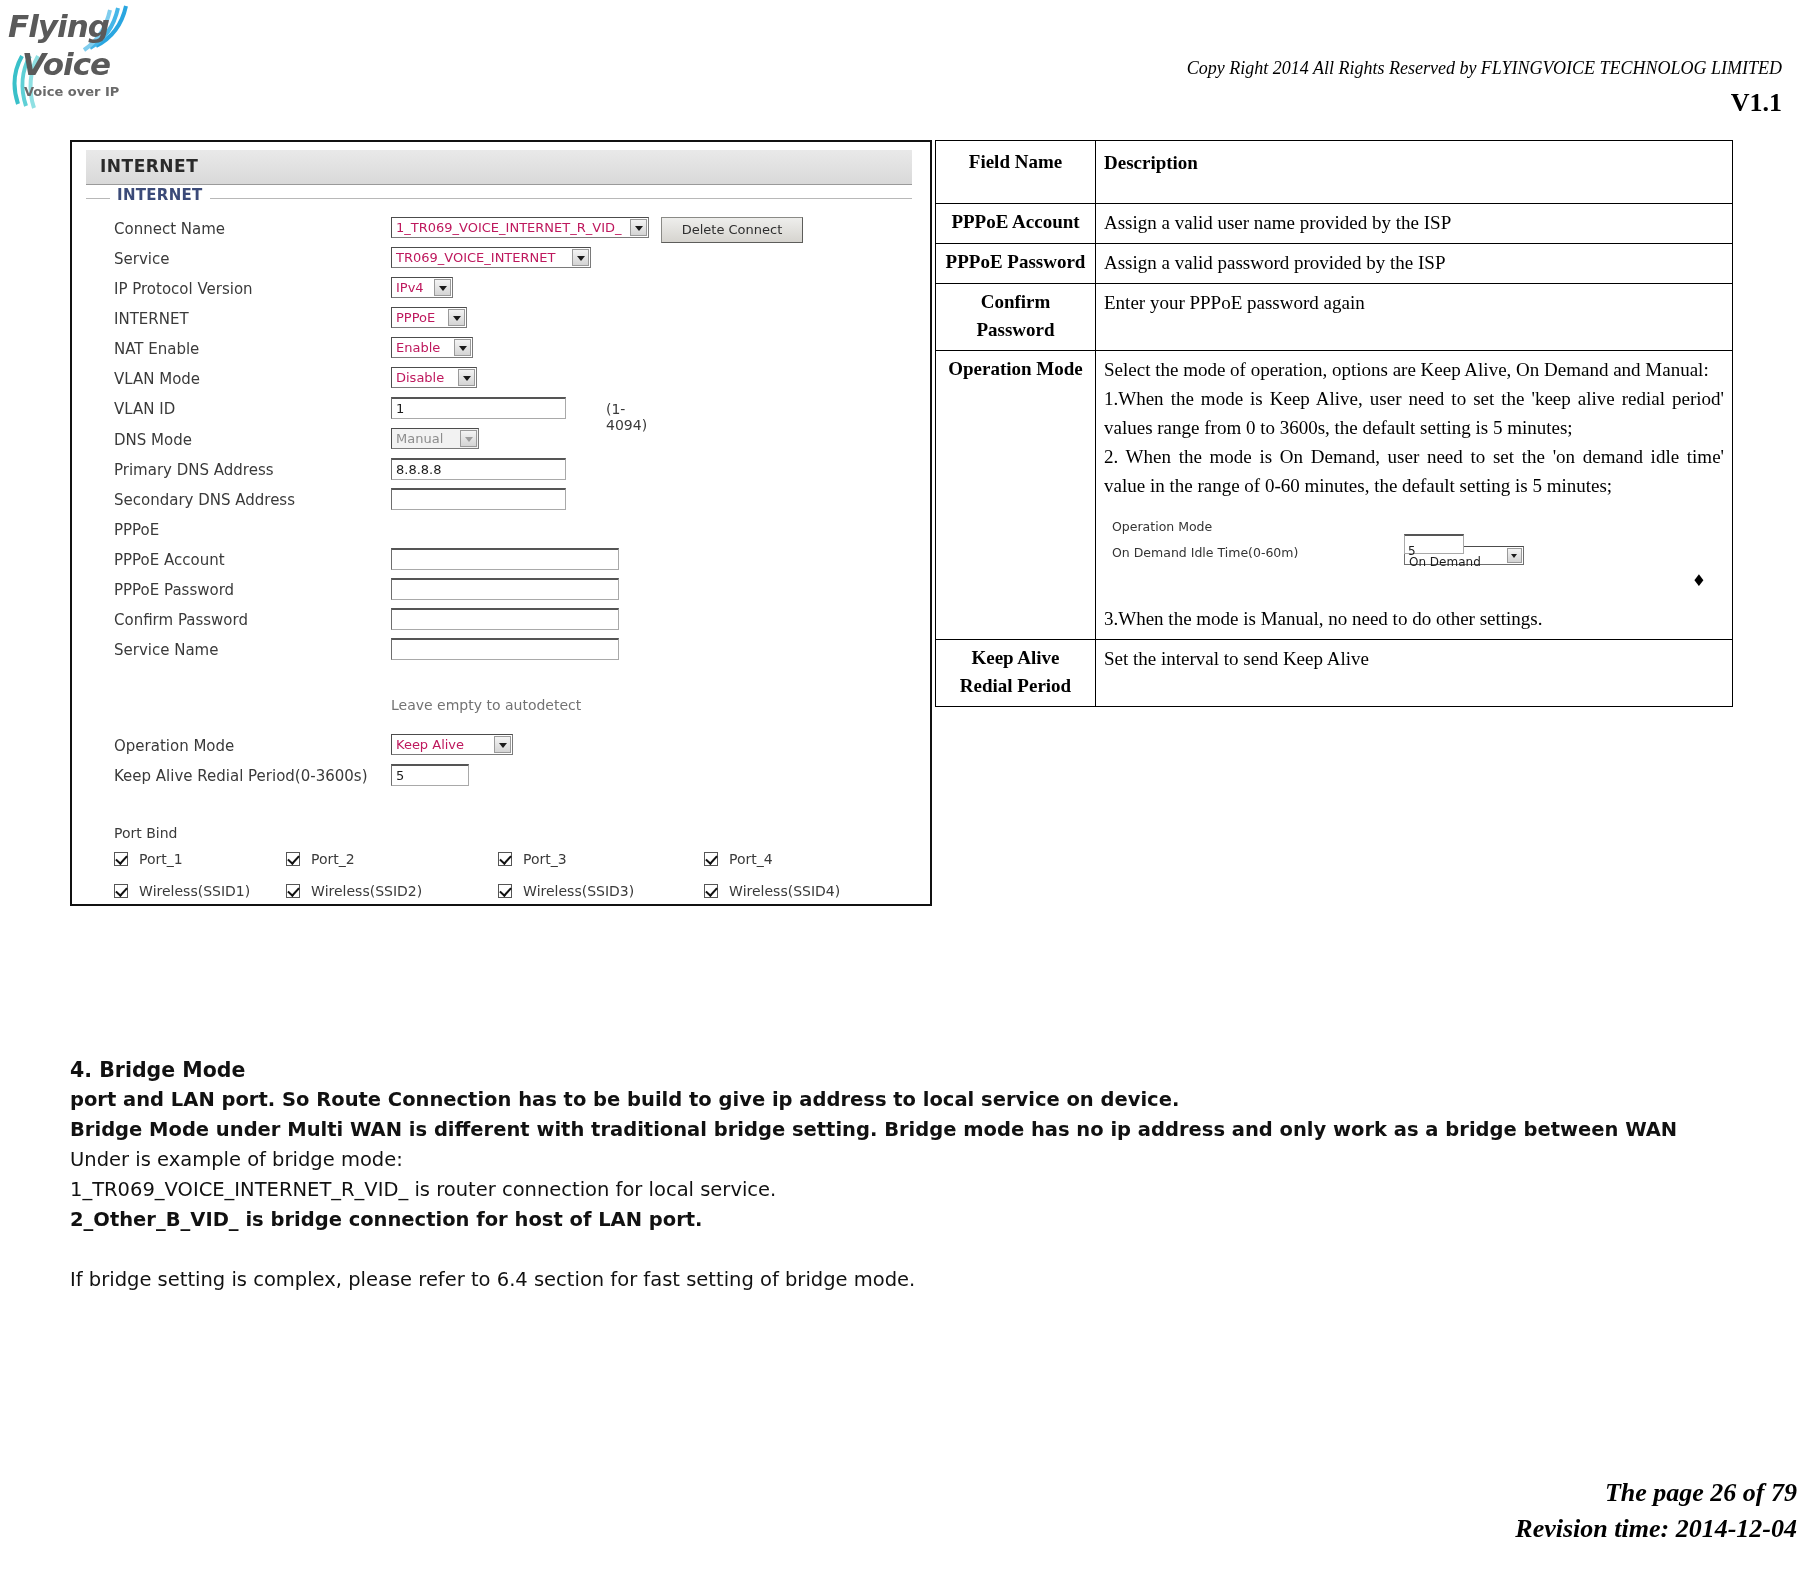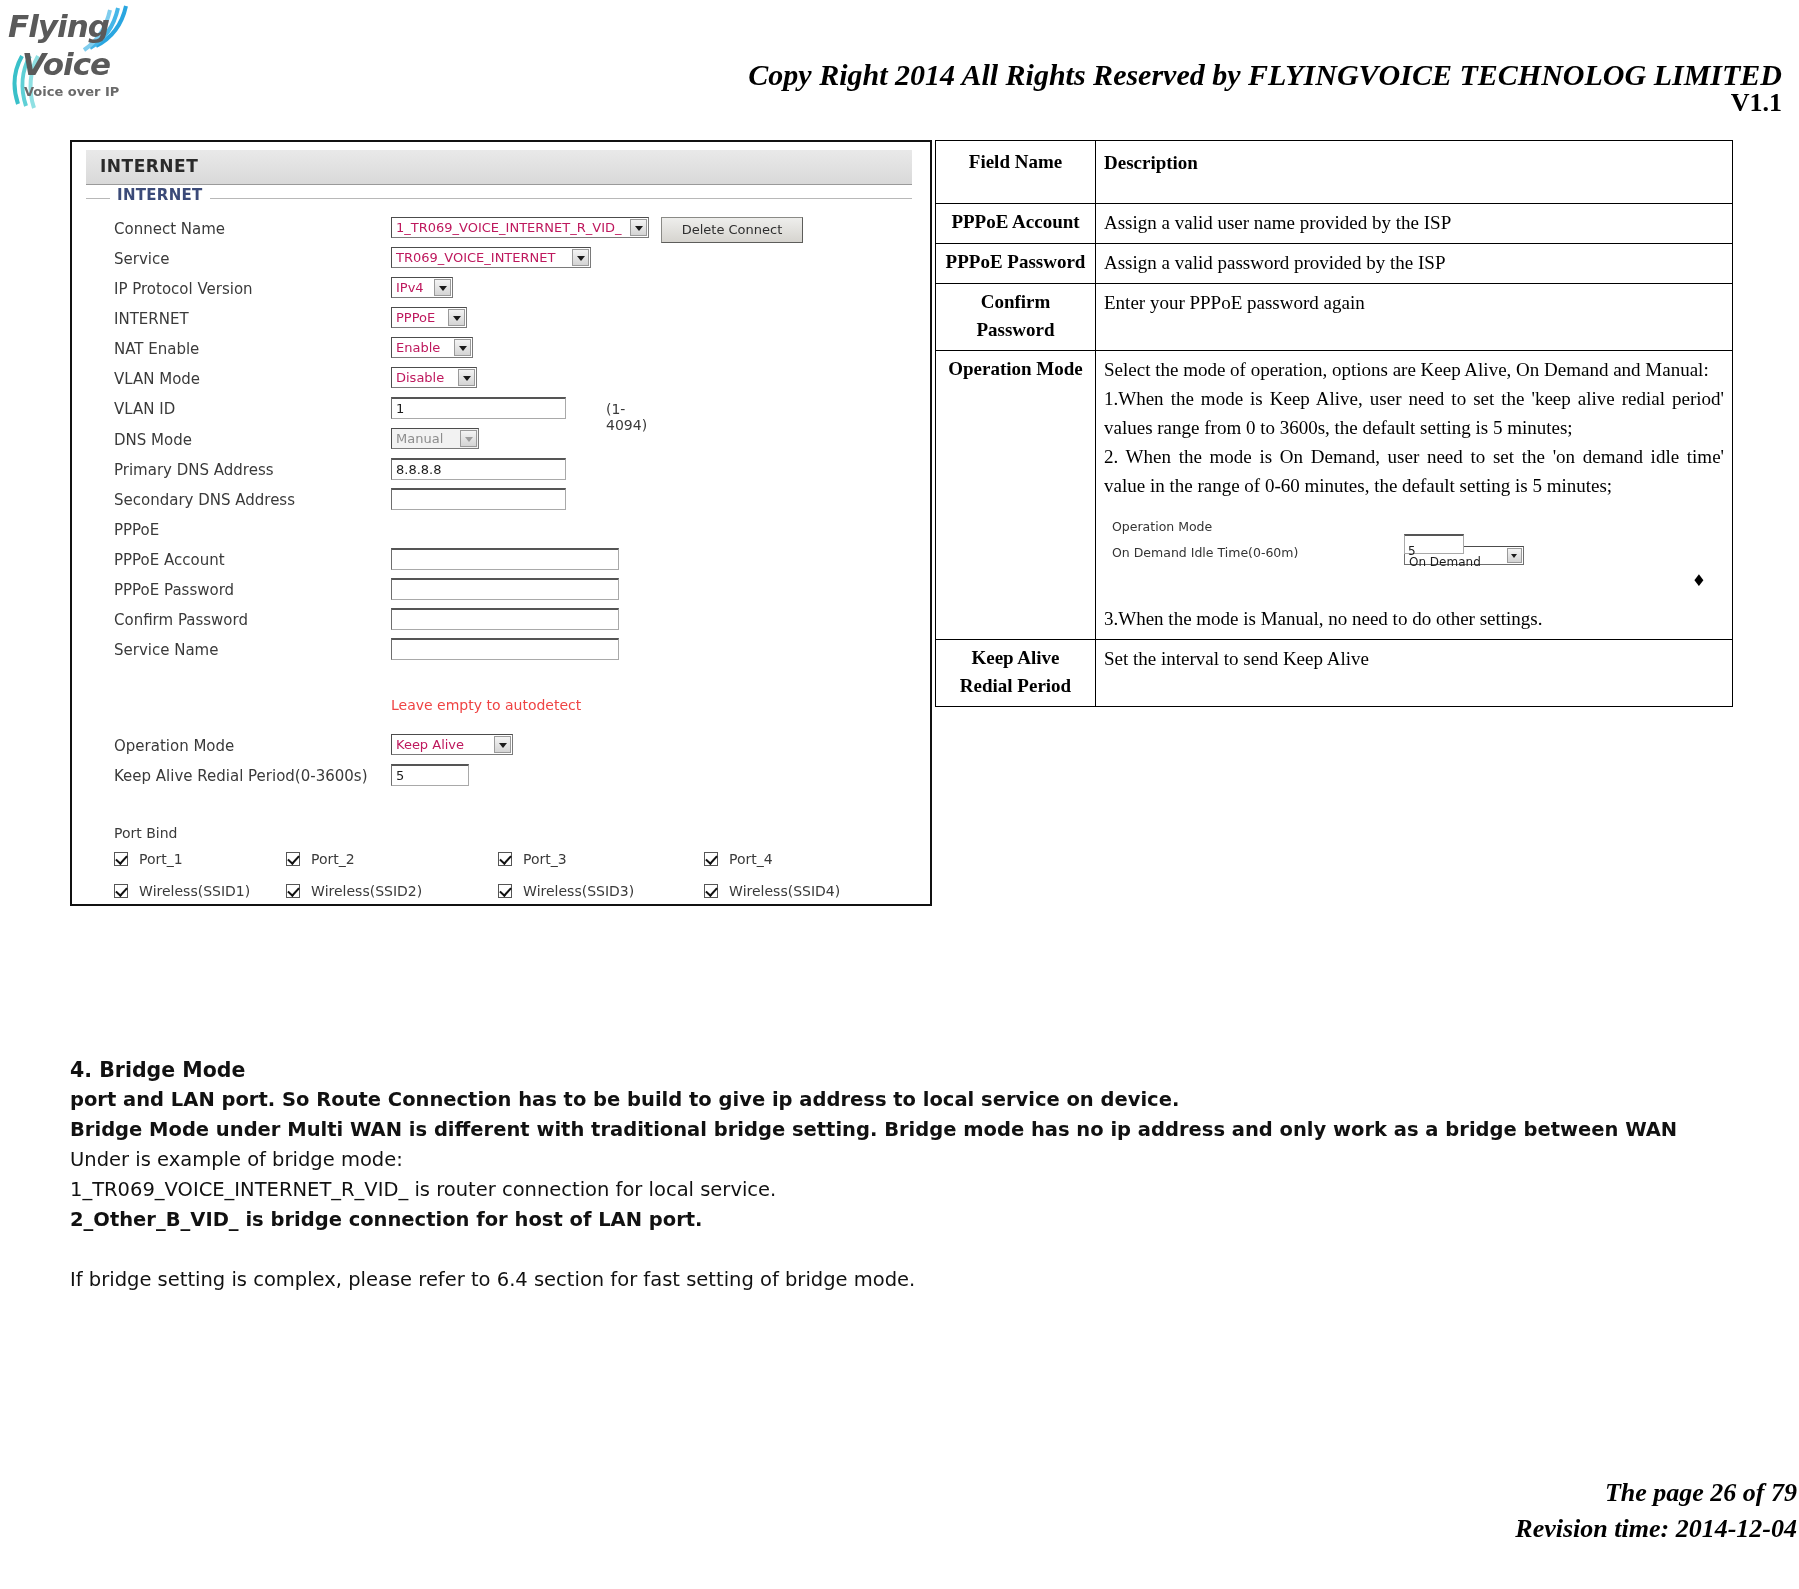--- a/index.html
+++ b/index.html
@@ -18,21 +18,21 @@
     font-family:"DejaVu Sans", sans-serif;
     font-weight:bold;font-style:italic;color:#5a5a5a;
   }
   #logo .fv-flying{position:absolute;left:0;top:4px;font-size:31px;letter-spacing:-1px;}
   #logo .fv-voice{position:absolute;left:14px;top:42px;font-size:31px;letter-spacing:-1px;}
   #logo .fv-tag{position:absolute;left:16px;top:80px;font-size:13px;font-style:normal;font-weight:bold;color:#6a6a6a;}
   #logo svg{position:absolute;left:0;top:0;}
 
   #header-line1{
     position:absolute; right:16px; top:58px;
-    font-size:30px; font-weight:bold; font-style:italic;
+    font-size:18px; font-weight:normal; font-style:italic;
     font-family:"Liberation Serif", serif;
     white-space:nowrap;
   }
   #header-line2{
     position:absolute; right:16px; top:88px;
     font-size:26px; font-weight:bold;
     font-family:"Liberation Serif", serif;
   }
 
   
@@ -118,21 +118,21 @@
     background:linear-gradient(#eeeeec,#d6d4cf);
     border:1px solid #8a8a86;
     border-bottom-color:#5d5d5a;border-right-color:#5d5d5a;
     font-size:13px;color:#2e2e2e;
     text-align:center;line-height:23px;
     font-family:"DejaVu Sans", sans-serif;
   }
 
   #autodetect-note{
     position:absolute;left:305px;top:498px;
-    font-size:14px;color:#ef4444;text-align:right;
+    font-size:14px;color:#737373;text-align:right;
   }
 
   
   #portbind-title{position:absolute;left:28px;top:626px;font-size:14px;color:#3a3a3a;}
   .cbrow{position:absolute;height:24px;}
   .cbitem{position:absolute;top:0;white-space:nowrap;}
   .cbbox{
     display:inline-block;width:14px;height:14px;box-sizing:border-box;
     border:1px solid #555;background:#fff;position:relative;vertical-align:-2px;
   }

